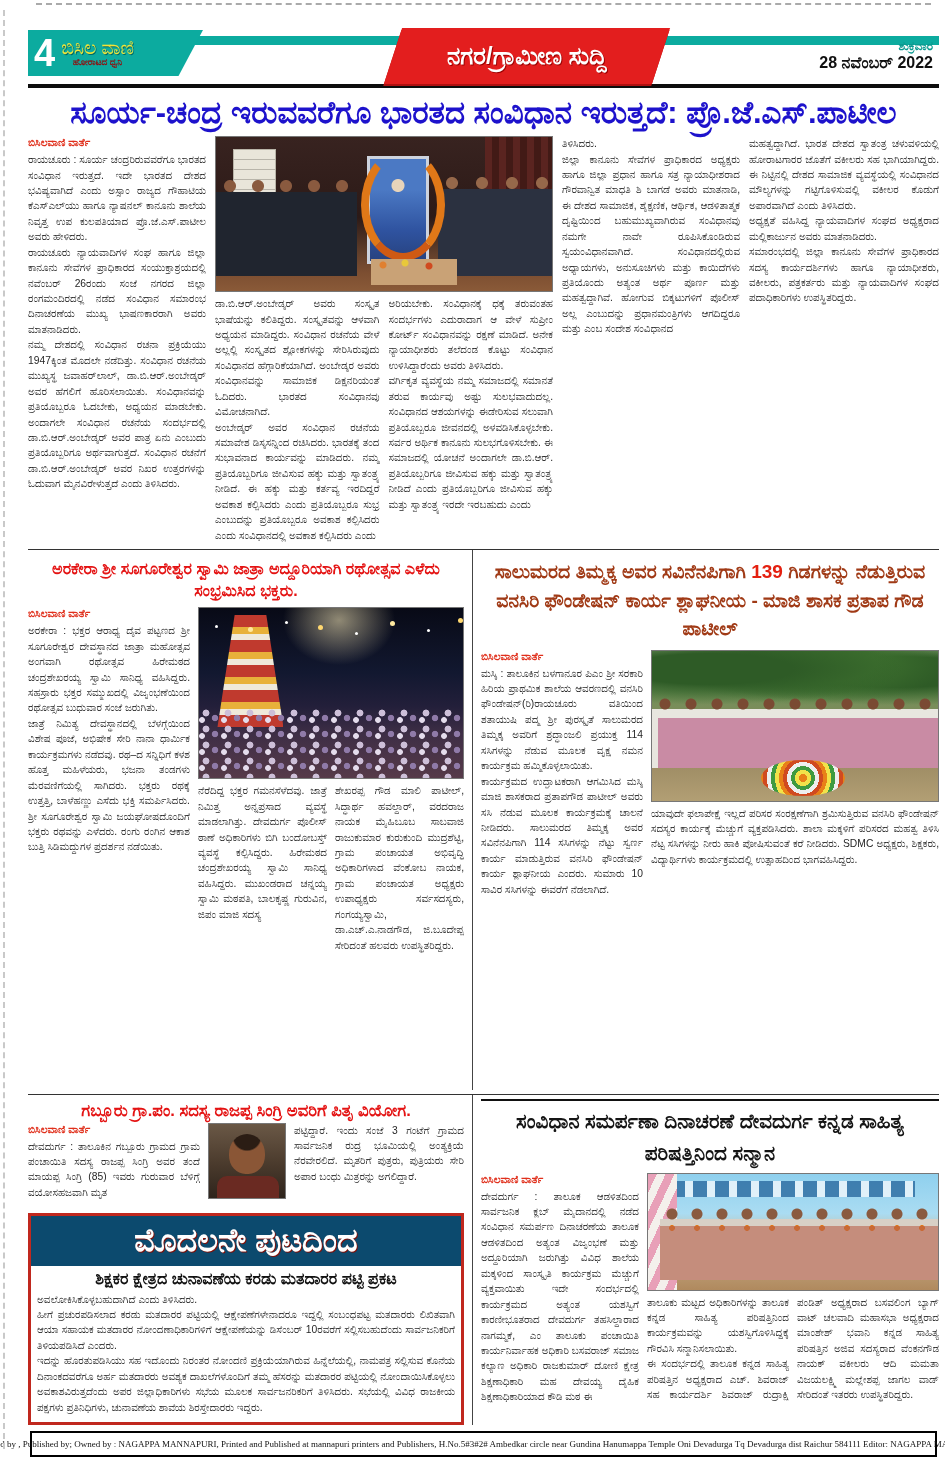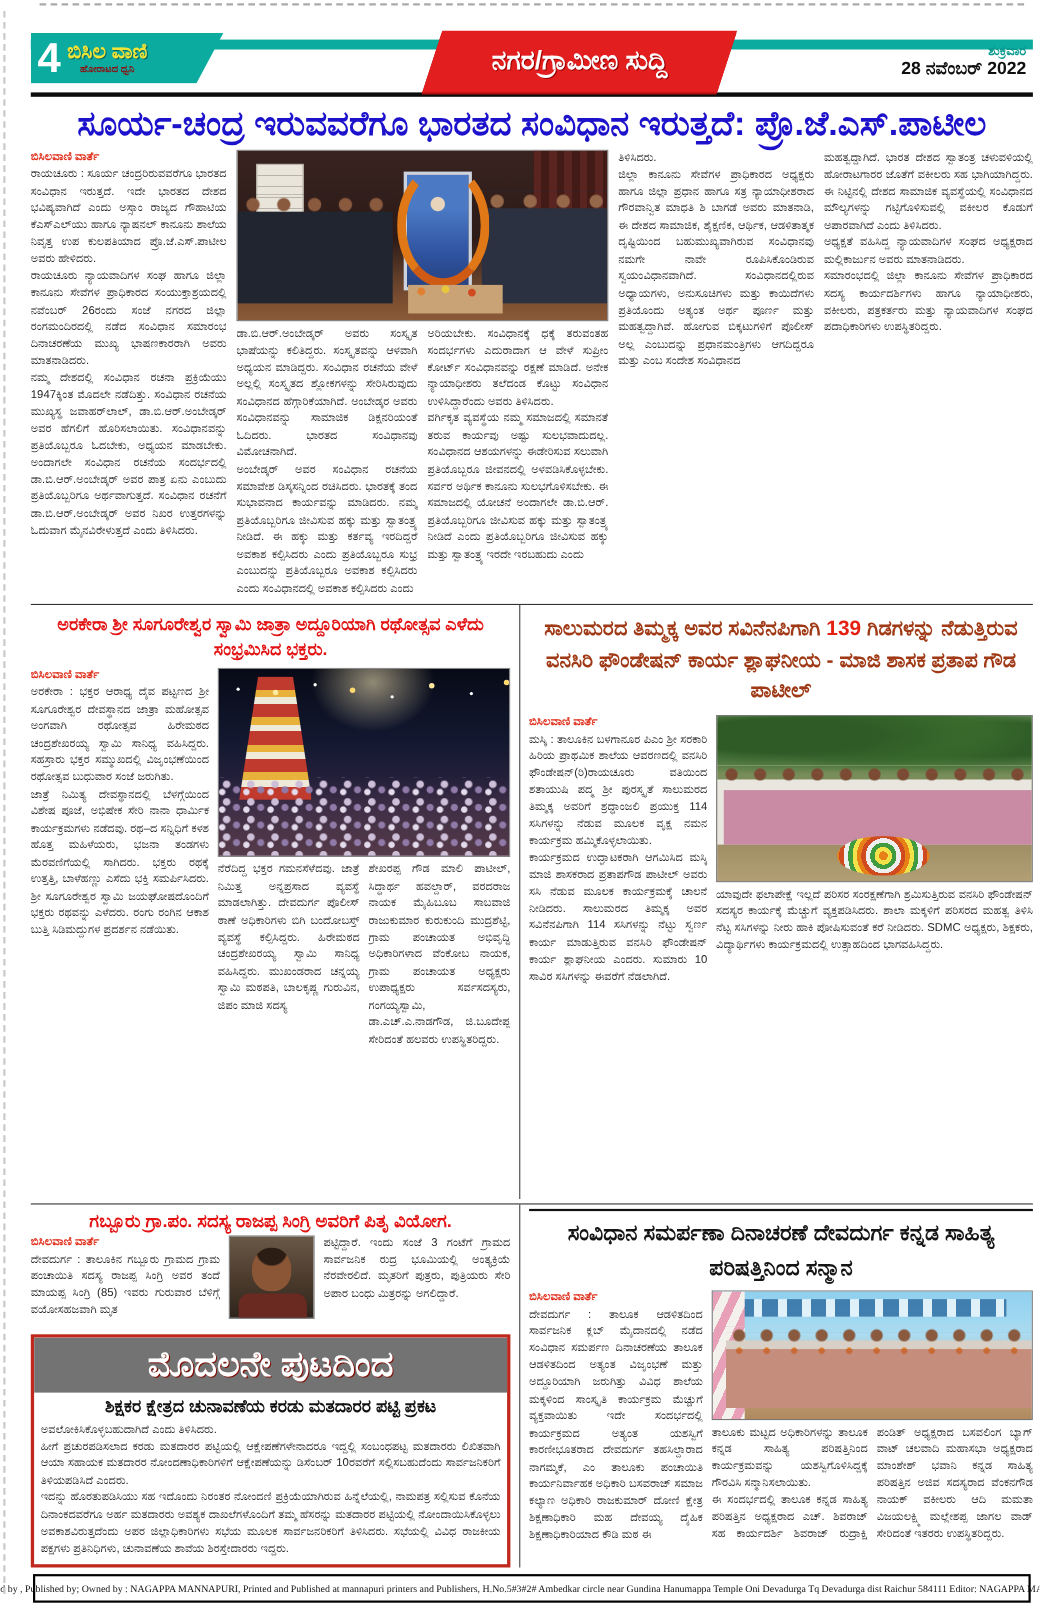--- a/index.html
+++ b/index.html
@@ -9,21 +9,21 @@
   .trim-top{height:3px;border-top:2px dashed #aaa;margin:1px 8px 2px 8px}
   .trim-left{position:absolute;left:3px;top:10px;bottom:10px;border-left:2px dashed #c9c9c9;width:0}
 
   
   .masthead{position:relative;height:52px;margin-top:24px}
   .teal-bar{position:absolute;left:0;right:0;top:6px;height:9px;background:#0cab9f}
   .mast-box{position:absolute;left:0;top:0;width:175px;height:46px;background:#0cab9f;
             clip-path:polygon(0 0,100% 0,86% 100%,0 100%);display:flex;align-items:center;padding-left:6px}
   .pagenum{color:#fff;font-size:38px;font-weight:bold;line-height:1}
   .mast-text{margin-left:6px;text-align:center}
-  .mast-title{color:#f2e437;font-size:19px;font-weight:bold;line-height:1.05;text-shadow:1px 1px 0 #066}
+  .mast-title{color:#f2e437;font-size:19px;font-weight:normal;line-height:1.05;text-shadow:1px 1px 0 #066}
   .mast-tag{color:#8c1212;font-size:9px;font-weight:bold}
   .section-banner{position:absolute;left:365px;top:-2px;width:268px;height:56px;background:#e31e1e;
                   transform:skewX(-18deg);display:flex;align-items:center;justify-content:center;box-shadow:0 2px 0 #b01010}
   .section-banner span{transform:skewX(18deg);color:#fff;font-size:24px;font-weight:bold;text-shadow:1px 1px 0 #900}
   .dateblock{position:absolute;right:6px;top:10px;text-align:right;line-height:1.15}
   .weekday{color:#0a9a90;font-size:12px;font-weight:bold}
   .date{color:#101010;font-size:16px;font-weight:bold}
   .head-rule{height:4px;background:#0d0d0d;margin-top:2px}
 
   
@@ -111,21 +111,21 @@
   .gabburu-head{color:#e41313;font-size:16.5px;font-weight:bold;text-align:center;padding:3px 0}
   .gabburu-row{display:flex;gap:8px;height:82px;overflow:hidden}
   .gab-left{width:172px}
   .gab-right{flex:1}
   .headshot{width:78px;height:76px;flex:0 0 auto;background:linear-gradient(180deg,#6a5846 0%,#4a3a2c 55%,#2e241c 100%)}
   .hs-head{position:absolute;left:20px;top:10px;width:36px;height:40px;border-radius:50% 50% 46% 46%;
       background:radial-gradient(circle at 50% 6%,#2b1d14 32%,rgba(0,0,0,0) 36%),#8a5636}
   .hs-body{position:absolute;left:8px;bottom:0;width:62px;height:22px;border-radius:10px 10px 0 0;background:#6a2a22}
 
   .fp-box{border:3px solid #c0281e;margin-top:8px;height:212px;overflow:hidden}
-  .fp-banner{background:#737373;height:50px;display:flex;align-items:center;justify-content:center}
+  .fp-banner{background:#0c4a6e;height:50px;display:flex;align-items:center;justify-content:center}
   .fp-banner span{color:#fff;font-size:32px;font-weight:bold;text-shadow:1px 1px 0 #801008}
   .fp-sub{font-size:16px;font-weight:bold;text-align:center;padding:4px 2px 2px 2px;color:#111}
   .fp-body{font-size:10.3px;line-height:1.5;text-align:justify;white-space:pre-line;padding:2px 6px;color:#262626}
 
   .sanman-rule{height:2px;background:#111;margin:4px 0 0 0}
   .sanman-head{color:#151515;font-size:20px;font-weight:bold;text-align:center;line-height:1.6;padding:4px 2px}
   .sanman-cols{display:flex;gap:8px;height:232px;overflow:hidden}
   .sm-col1{width:158px}
   .sm-stack{flex:1;display:flex;flex-direction:column}
   .sm-stack-cols{display:flex;gap:8px;flex:1;margin-top:4px;overflow:hidden}

